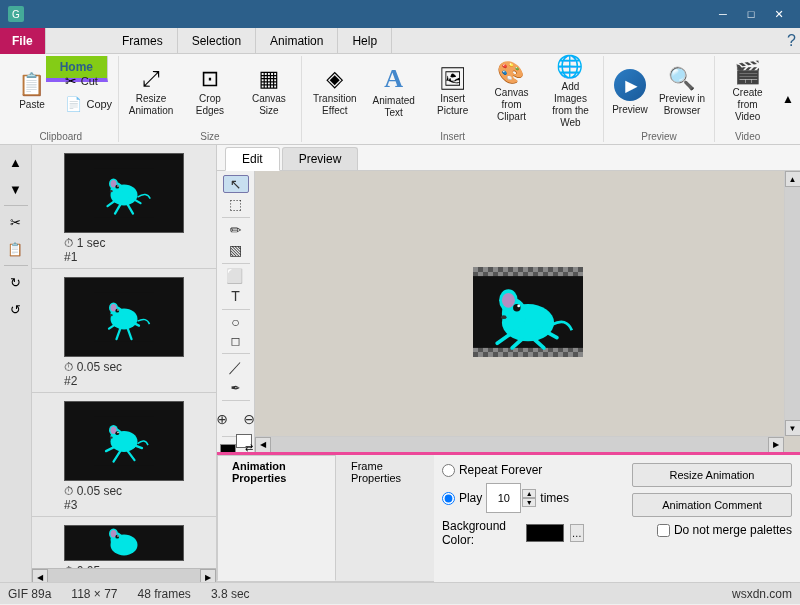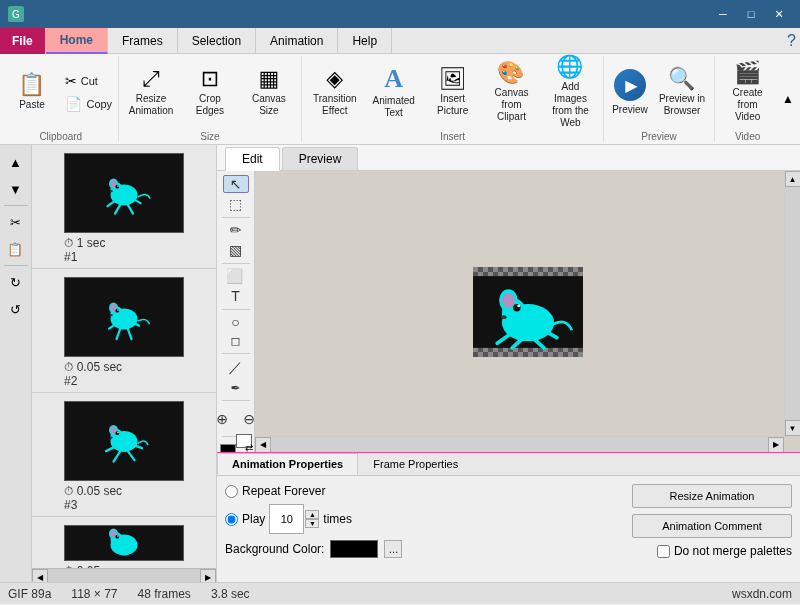--- a/index.html
+++ b/index.html
@@ -28,21 +28,21 @@
     .ribbon-tab {
       padding: 0 14px;
       height: 26px;
       display: flex;
       align-items: center;
       cursor: pointer;
       font-size: 12px;
       border-right: 1px solid #ccc;
     }
     .ribbon-tab.file { background: #be185d; color: white; font-weight: bold; padding: 0 12px; }
-    .ribbon-tab.active { background: #fca5a5; border-bottom: 2px solid #8b5cf6; margin-bottom: -1px; color: #2c5f8a; font-weight: bold; }
+    .ribbon-tab.active { background: #84cc16; border-bottom: 4px solid #8b5cf6; margin-bottom: -1px; color: #2c5f8a; font-weight: bold; margin-top: 28px; }
 
     .ribbon-content { display: flex; align-items: stretch; padding: 2px 4px; height: 90px; }
     .ribbon-group { display: flex; flex-direction: column; align-items: stretch; border-right: 1px solid #ddd; padding: 0 4px; min-width: 60px; }
     .ribbon-group-label { font-size: 10px; color: #666; text-align: center; margin-top: 2px; }
     .ribbon-group-items { display: flex; flex: 1; align-items: center; gap: 2px; }
     .ribbon-btn {
       display: flex;
       flex-direction: column;
       align-items: center;
       justify-content: center;
@@ -168,24 +168,24 @@
     }
     .ep-tab.active { background: #fff; border-bottom: 1px solid #fff; margin-bottom: -1px; z-index: 1; }
 
     
     .right-panel { flex: 1; display: flex; flex-direction: column; overflow: hidden; }
     .tab-bar { background: #f5f5f5; border-bottom: 1px solid #ccc; display: flex; height: 26px; align-items: flex-end; padding: 0 8px; }
 
     
     .properties-panel {
       background: #f0f0f0;
-      border-top: 1px solid #ec4899;
+      border-top: 3px solid #ec4899;
       height: 130px;
       display: flex;
-      flex-direction: column;
+      flex-direction: row;
     }
     .prop-tabs { display: flex; border-bottom: 1px solid #ccc; background: #e8e8e8; }
     .prop-tab { padding: 4px 14px; cursor: pointer; font-size: 11px; border: 1px solid transparent; }
     .prop-tab.active { background: #f0f0f0; border-color: #ccc; border-bottom-color: #f0f0f0; font-weight: bold; }
     .prop-content { display: flex; padding: 8px; gap: 8px; flex: 1; }
     .prop-left { flex: 1; display: flex; flex-direction: column; gap: 6px; }
     .prop-right { width: 200px; display: flex; flex-direction: column; gap: 6px; align-items: flex-end; }
     .prop-row { display: flex; align-items: center; gap: 6px; }
     .prop-input { width: 40px; height: 30px; border: 1px solid #aaa; font-size: 11px; text-align: center; }
     .prop-btn {

